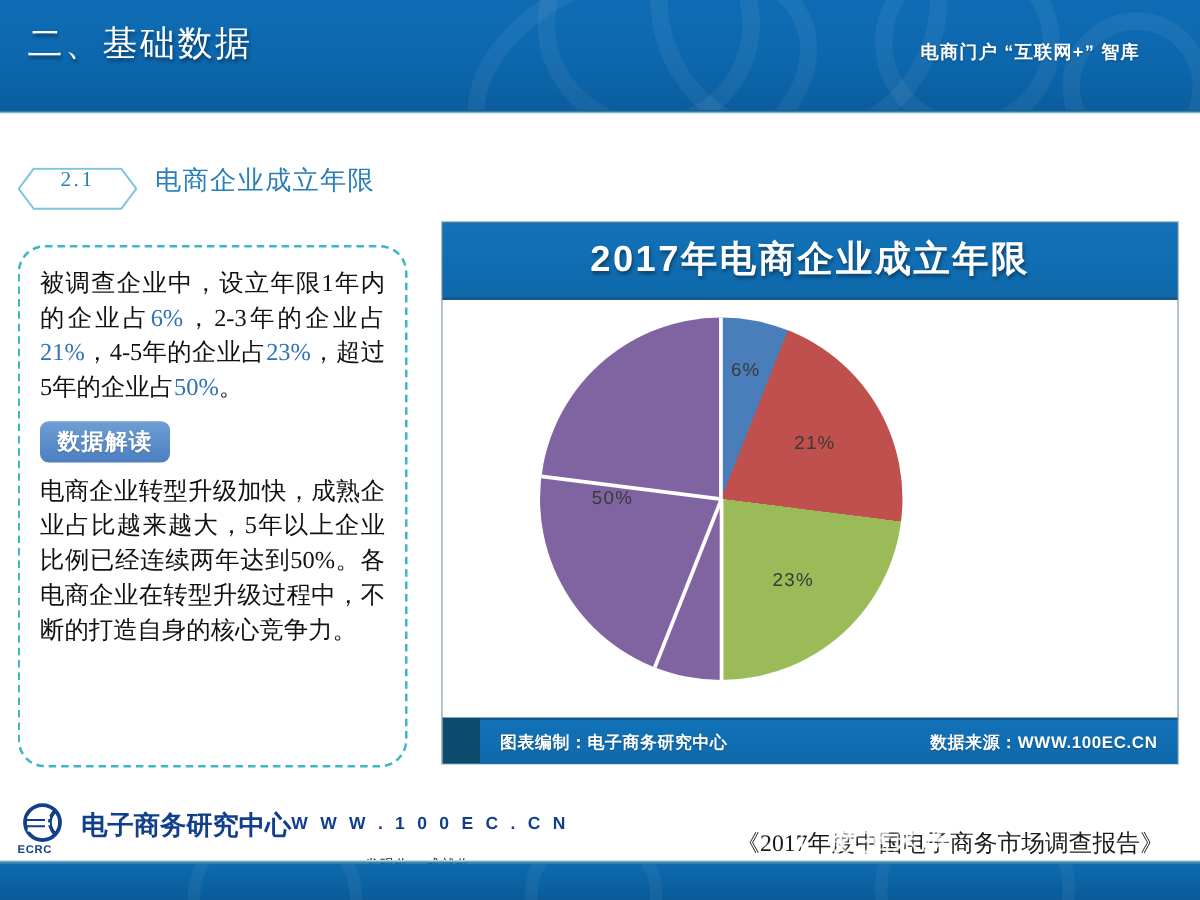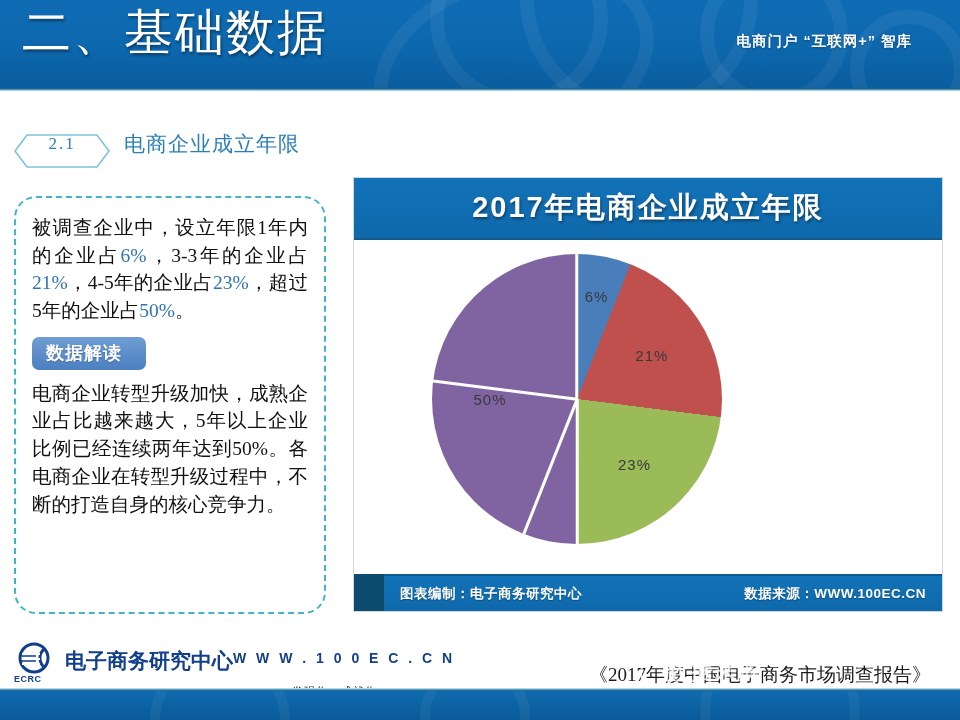--- a/index.html
+++ b/index.html
@@ -29,23 +29,23 @@
     border-radius: 50%;
     border: 14px solid rgba(255,255,255,0.055);
   }
   .sw1 { width: 150px; height: 150px; left: 430px; top: -70px; }
   .sw2 { width: 210px; height: 210px; left: 520px; top: -120px; border-width: 20px; }
   .sw3 { width: 120px; height: 120px; left: 700px; top: -40px; }
   .sw4 { width: 260px; height: 160px; left: 370px; top: -30px; border-width: 10px; transform: rotate(-18deg); }
   .sw5 { width: 90px; height: 90px; left: 850px; top: 10px; }
   .header-title {
     position: absolute;
-    left: 22px; top: 0;
+    left: 22px; top: 16px;
     font-family: Liberation Sans, sans-serif;
-    font-size: 49px;
+    font-size: 28px;
     color: #ffffff;
     letter-spacing: 2px;
     text-shadow: 1px 2px 3px rgba(0,0,0,0.45);
     white-space: nowrap;
   }
   .header-tagline {
     position: absolute;
     right: 48px; top: 32px;
     font-size: 14.5px;
     font-weight: bold;
@@ -102,21 +102,21 @@
     font-size: 19.5px;
     line-height: 1.42;
     color: #111111;
     letter-spacing: 0px;
     text-align: justify;
   }
   .hl { color: #2f73b8; }
   .badge {
     display: inline-block;
     margin: 12px 0 10px 0;
-    padding: 4px 24px 5px 14px;
+    padding: 4px 14px 5px 14px;
     background: linear-gradient(180deg, #6f9ed4 0%, #4a7fc1 100%);
     border-radius: 7px;
     color: #ffffff;
     font-size: 18px;
     font-weight: bold;
     font-family: "Liberation Serif", "DejaVu Serif", serif;
     letter-spacing: 1px;
     text-shadow: 0 1px 1px rgba(0,0,0,0.25);
   }
 
@@ -322,21 +322,21 @@
     <div class="hexbox">
       <svg width="96" height="34" viewBox="0 0 96 34">
         <path d="M13 1 L83 1 L95 17 L83 33 L13 33 L1 17 Z" fill="none" stroke="#7cc3dd" stroke-width="1.6"></path>
       </svg>
       <span class="num">2.1</span>
     </div>
     <div class="section-title">电商企业成立年限</div>
   </div>
 
   <div class="textbox">
-    <div class="para" id="para1"><span>被调查企业中，设立年限1年内的企业占</span><span class="hl">6%</span><span>，3-3年的企业占</span><span class="hl">21%</span><span>，4-5年的企业占</span><span class="hl">23%</span><span>，超过5年的企业占</span><span class="hl">50%</span><span>。</span></div>
+    <div class="para" id="para1"><span>被调查企业中，设立年限1年内的企业占</span><span class="hl">6%</span><span>，2-3年的企业占</span><span class="hl">21%</span><span>，4-5年的企业占</span><span class="hl">23%</span><span>，超过5年的企业占</span><span class="hl">50%</span><span>。</span></div>
     <div class="badge">数据解读</div>
     <div class="para">电商企业转型升级加快，成熟企业占比越来越大，5年以上企业比例已经连续两年达到50%。各电商企业在转型升级过程中，不断的打造自身的核心竞争力。</div>
   </div>
 
   <div class="chart-panel">
     <div class="chart-titlebar">
       <span class="t">2017年电商企业成立年限</span>
     </div>
     <div class="chart-body">
       <div class="pie-wrap">

